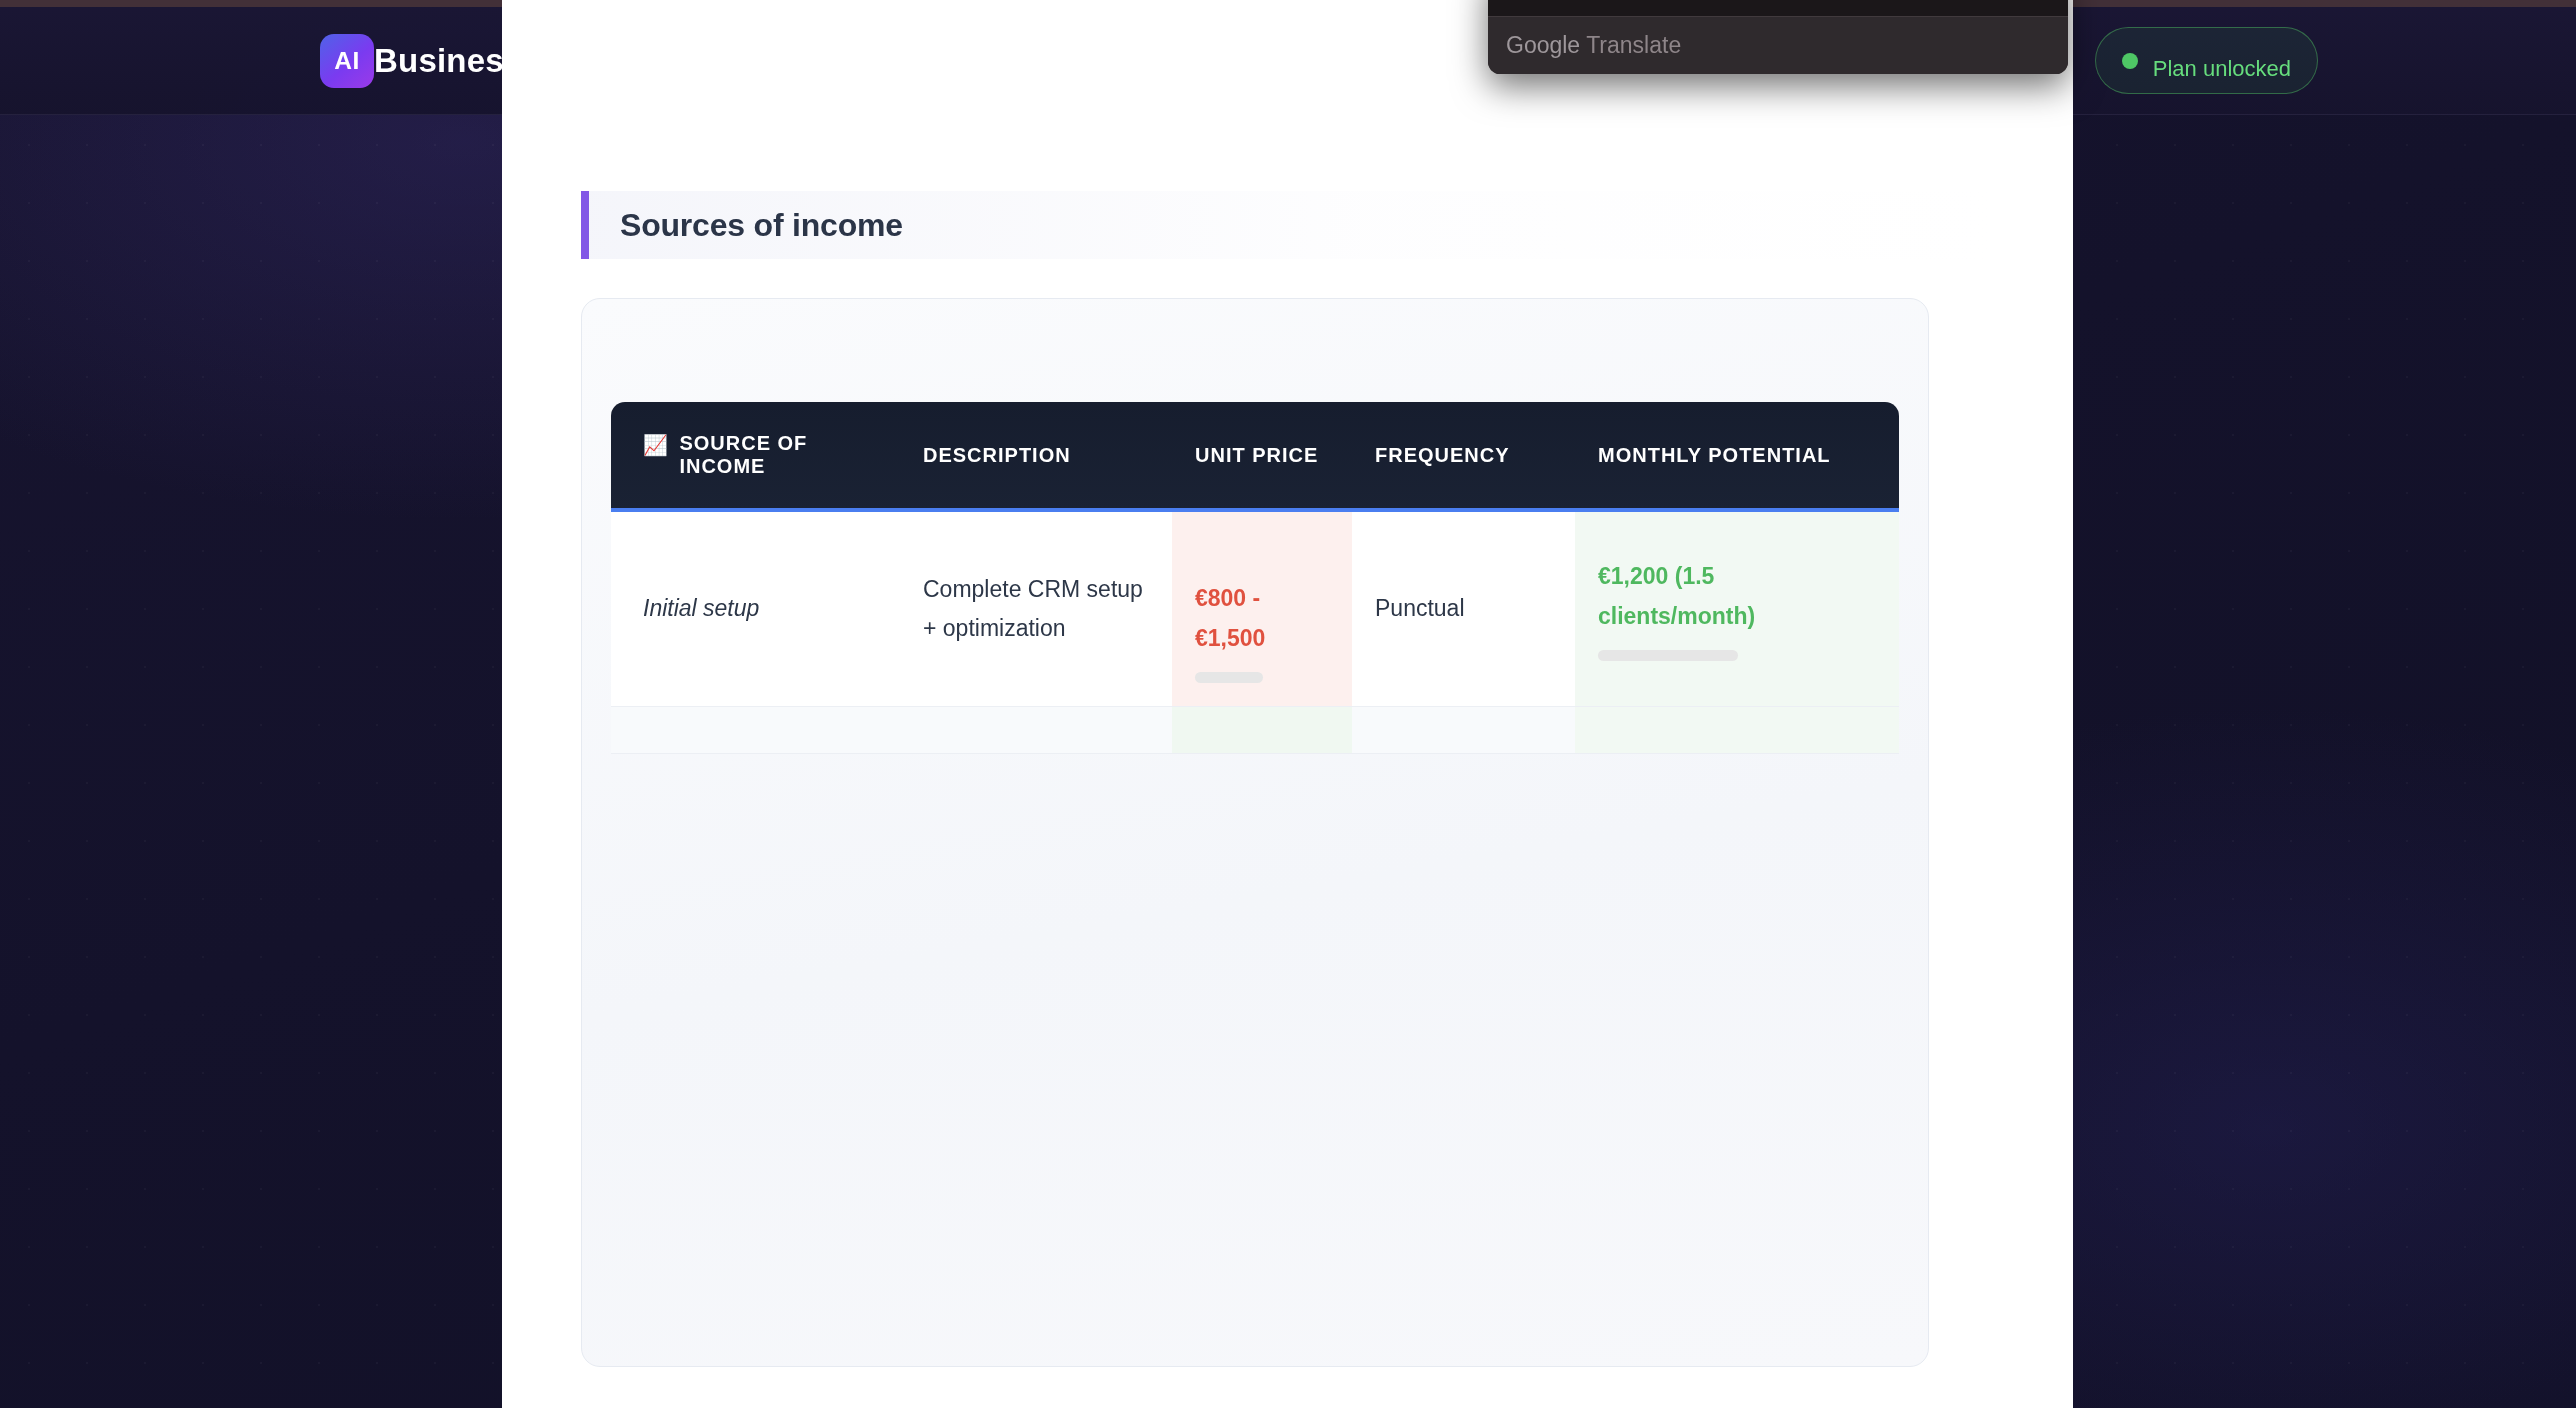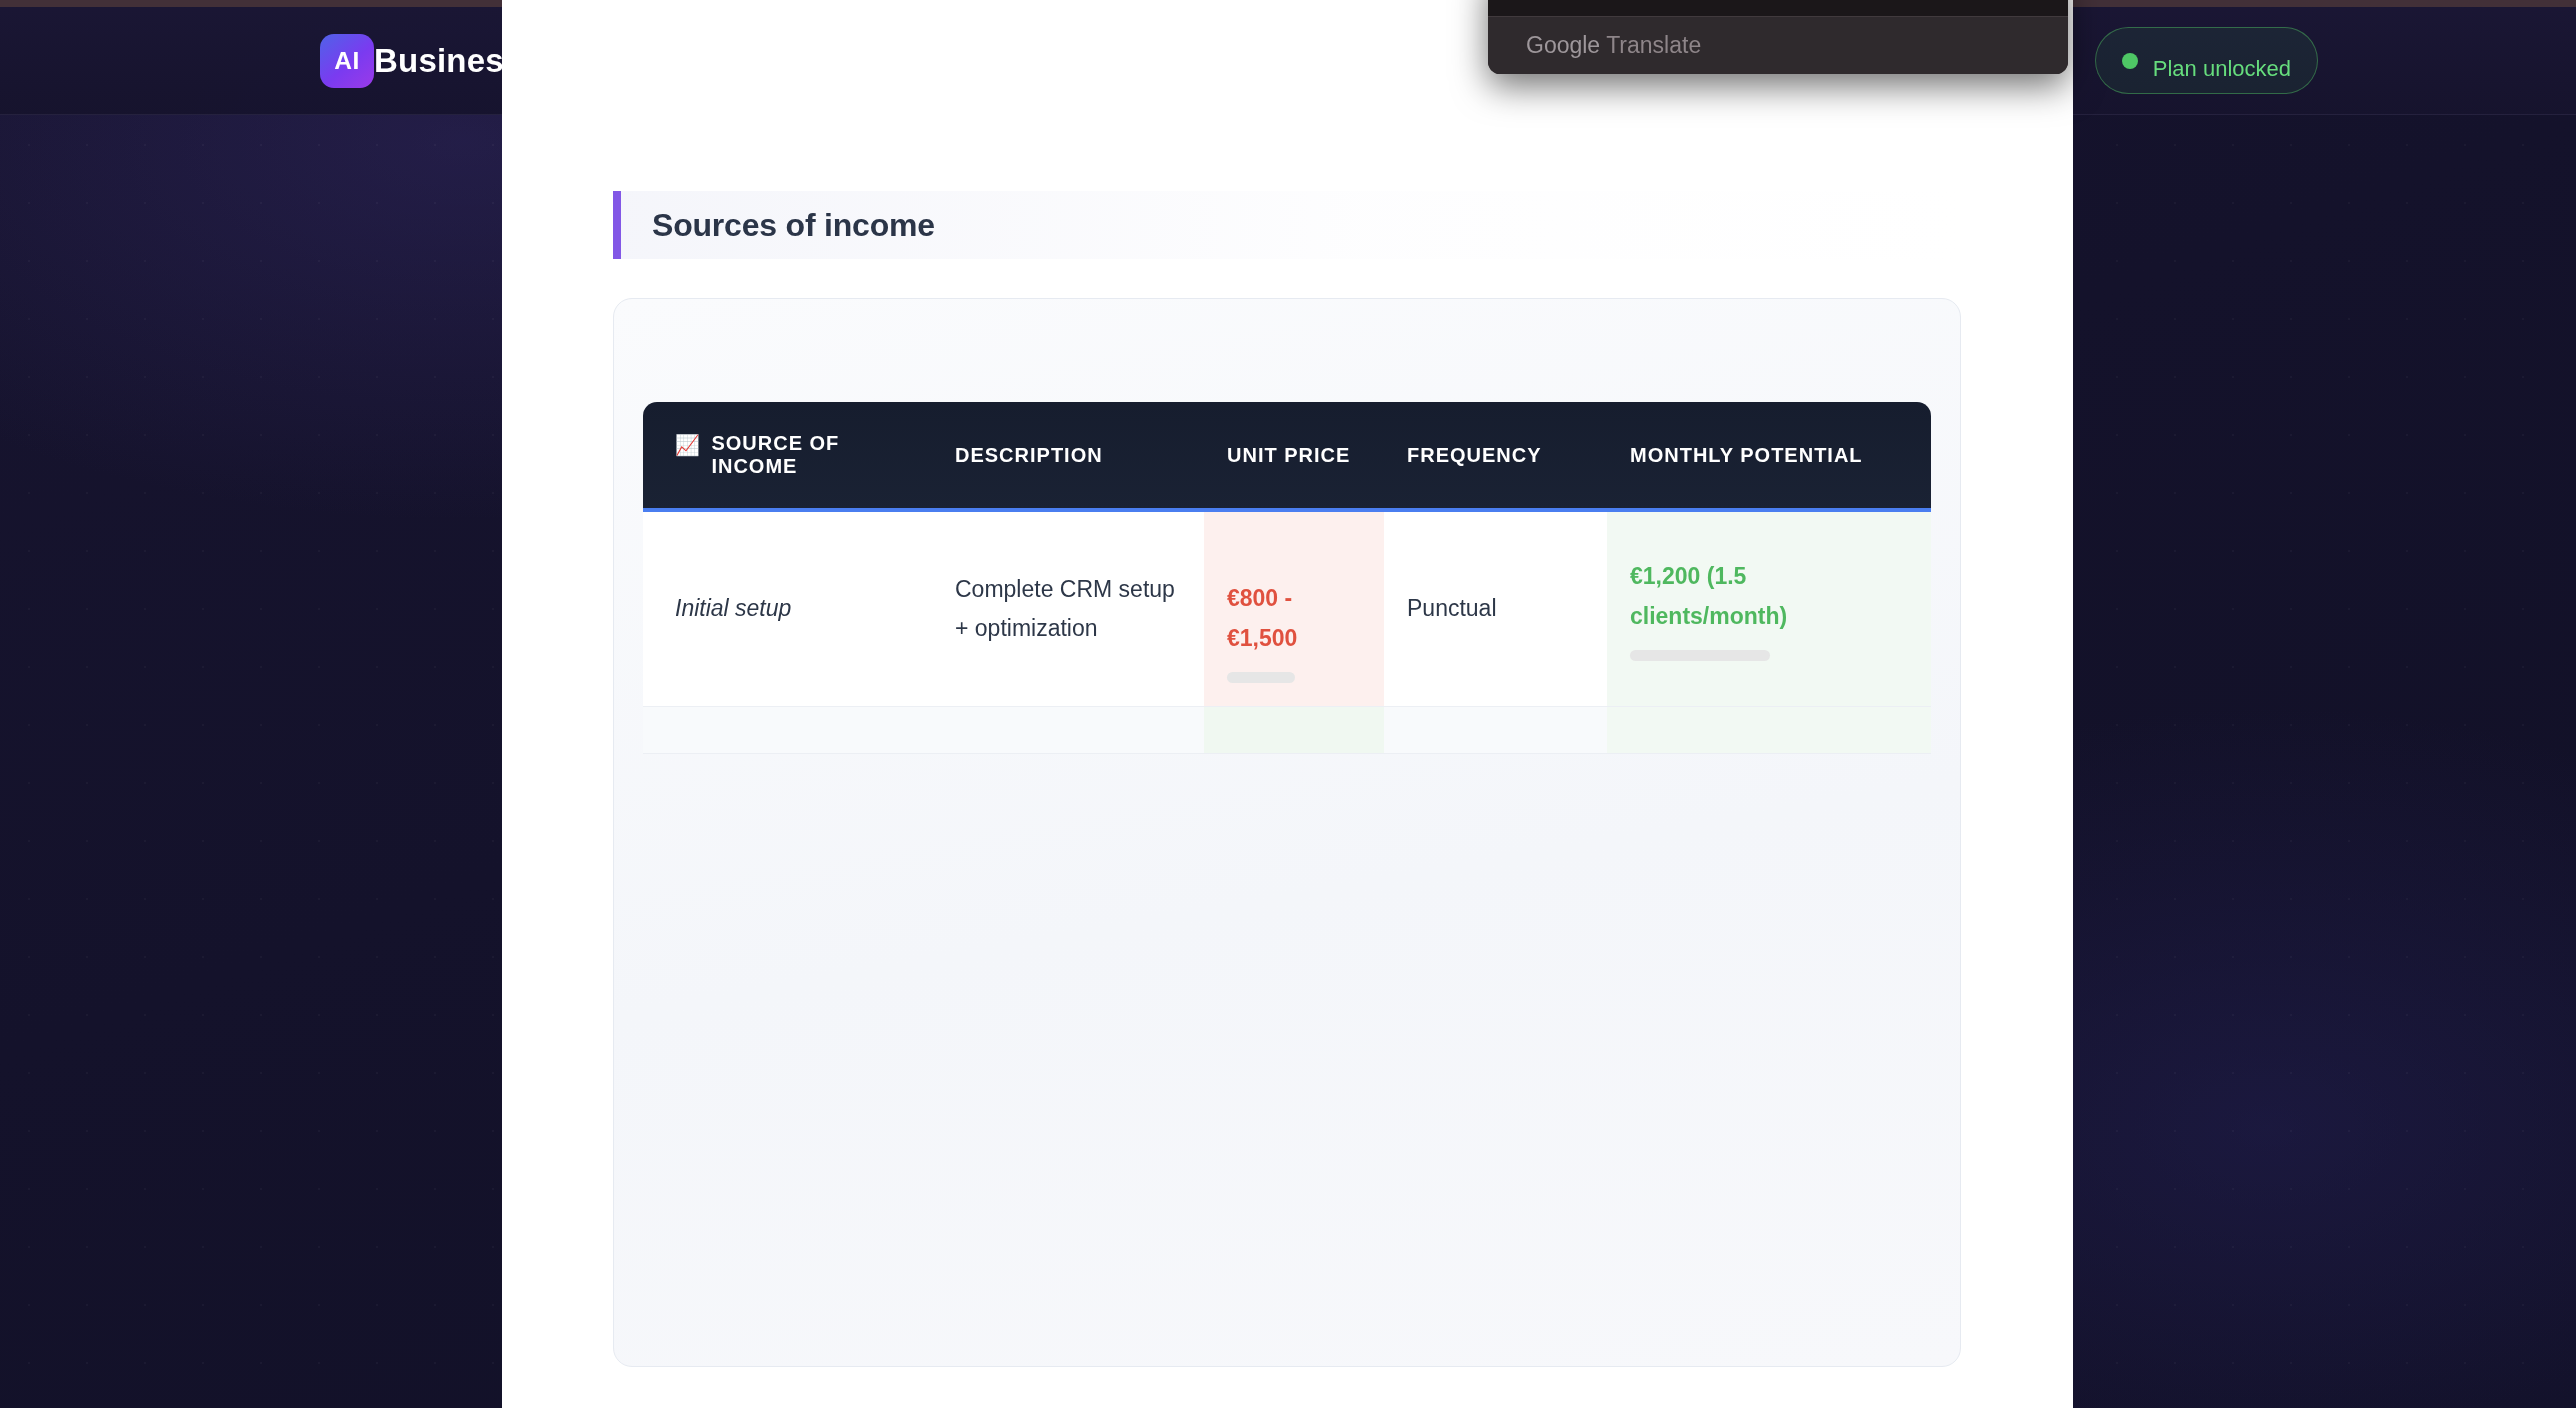--- a/index.html
+++ b/index.html
@@ -132,21 +132,21 @@
     height: 49px;
     background: #1b1719;
     position: relative;
   }
   #translate-popup-body {
     height: 58px;
     background: #2f2a2d;
     border-top: 0.9px solid #413a3d;
     display: flex;
     align-items: center;
-    padding-left: 38px;
+    padding-left: 18px;
   }
   #translate-label {
     font-size: 23px;
     color: #8e8589;
     white-space: nowrap;
   }
   #translate-label .g-strong { color: #9e979b; }
 
   
   #doc-sheet {
@@ -175,21 +175,21 @@
         rgba(255,255,255,0) 100%);
     pointer-events: none;
   }
 
   #doc-body {
     position: absolute;
     top: 117px; left: 0;
     width: 1571px;
     height: 1292px;
     background: #ffffff;
-    padding: 0 111px;
+    padding: 0 79px;
   }
 
   
   #section-heading {
     margin-top: 74px;
     height: 68px;
     display: flex;
     align-items: center;
     border-left: 8px solid #8257e6;
     padding-left: 31px;

